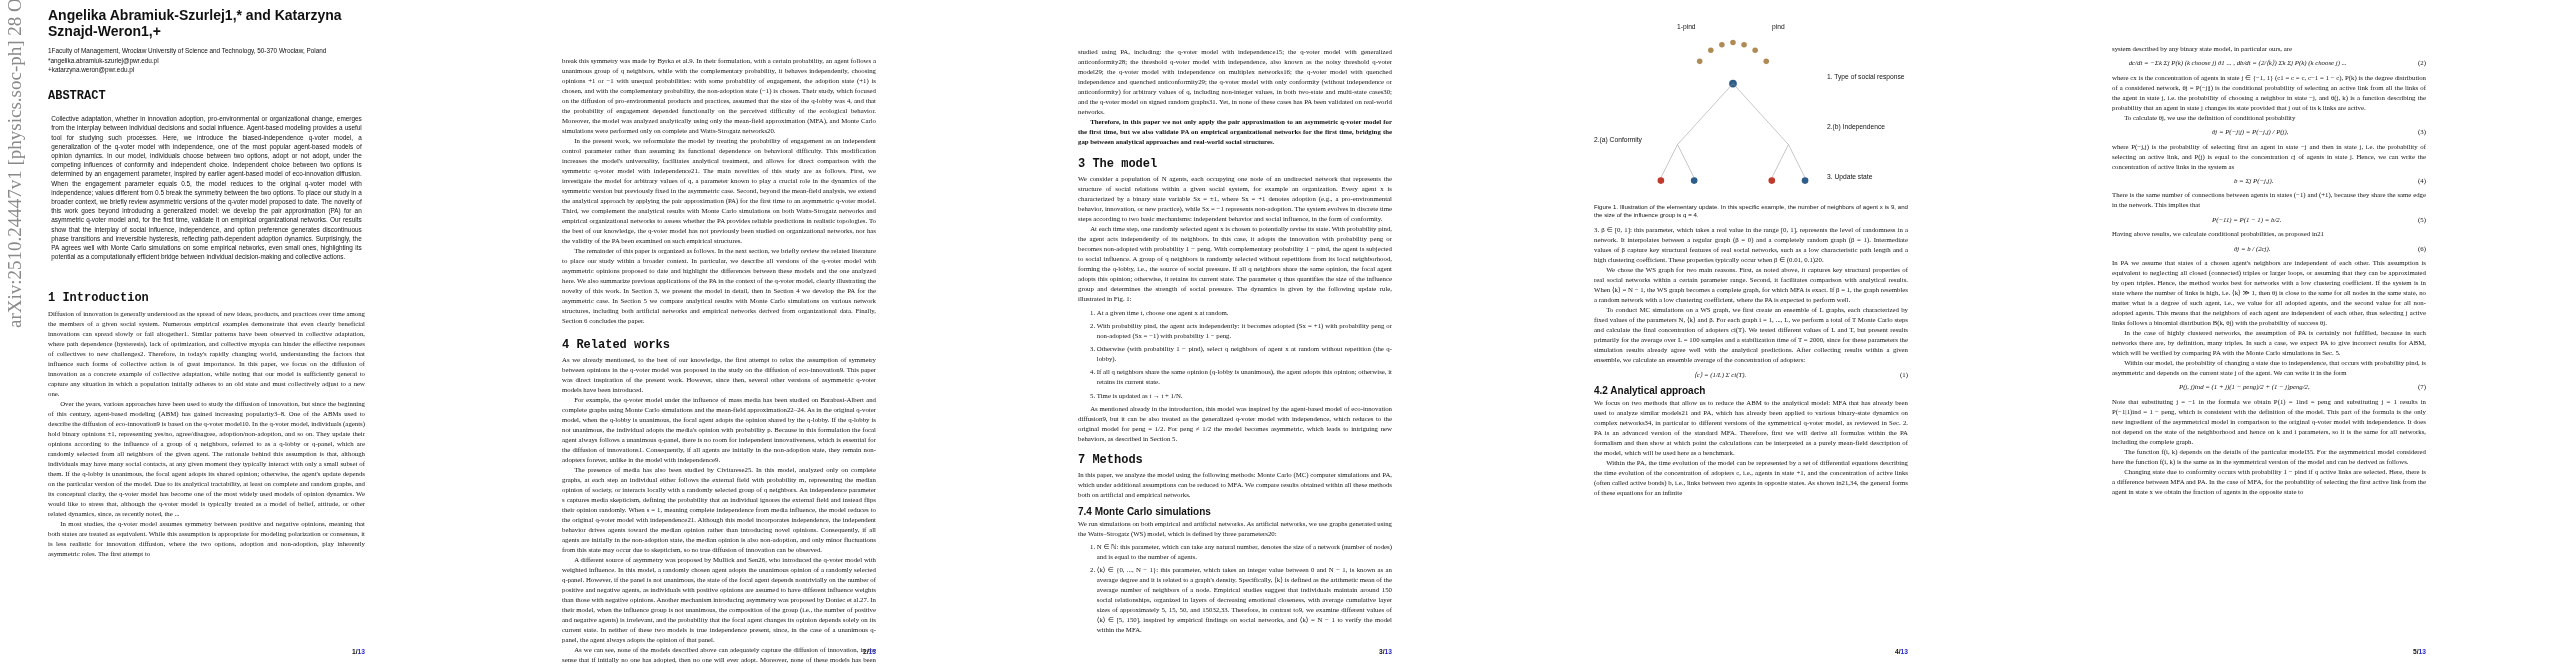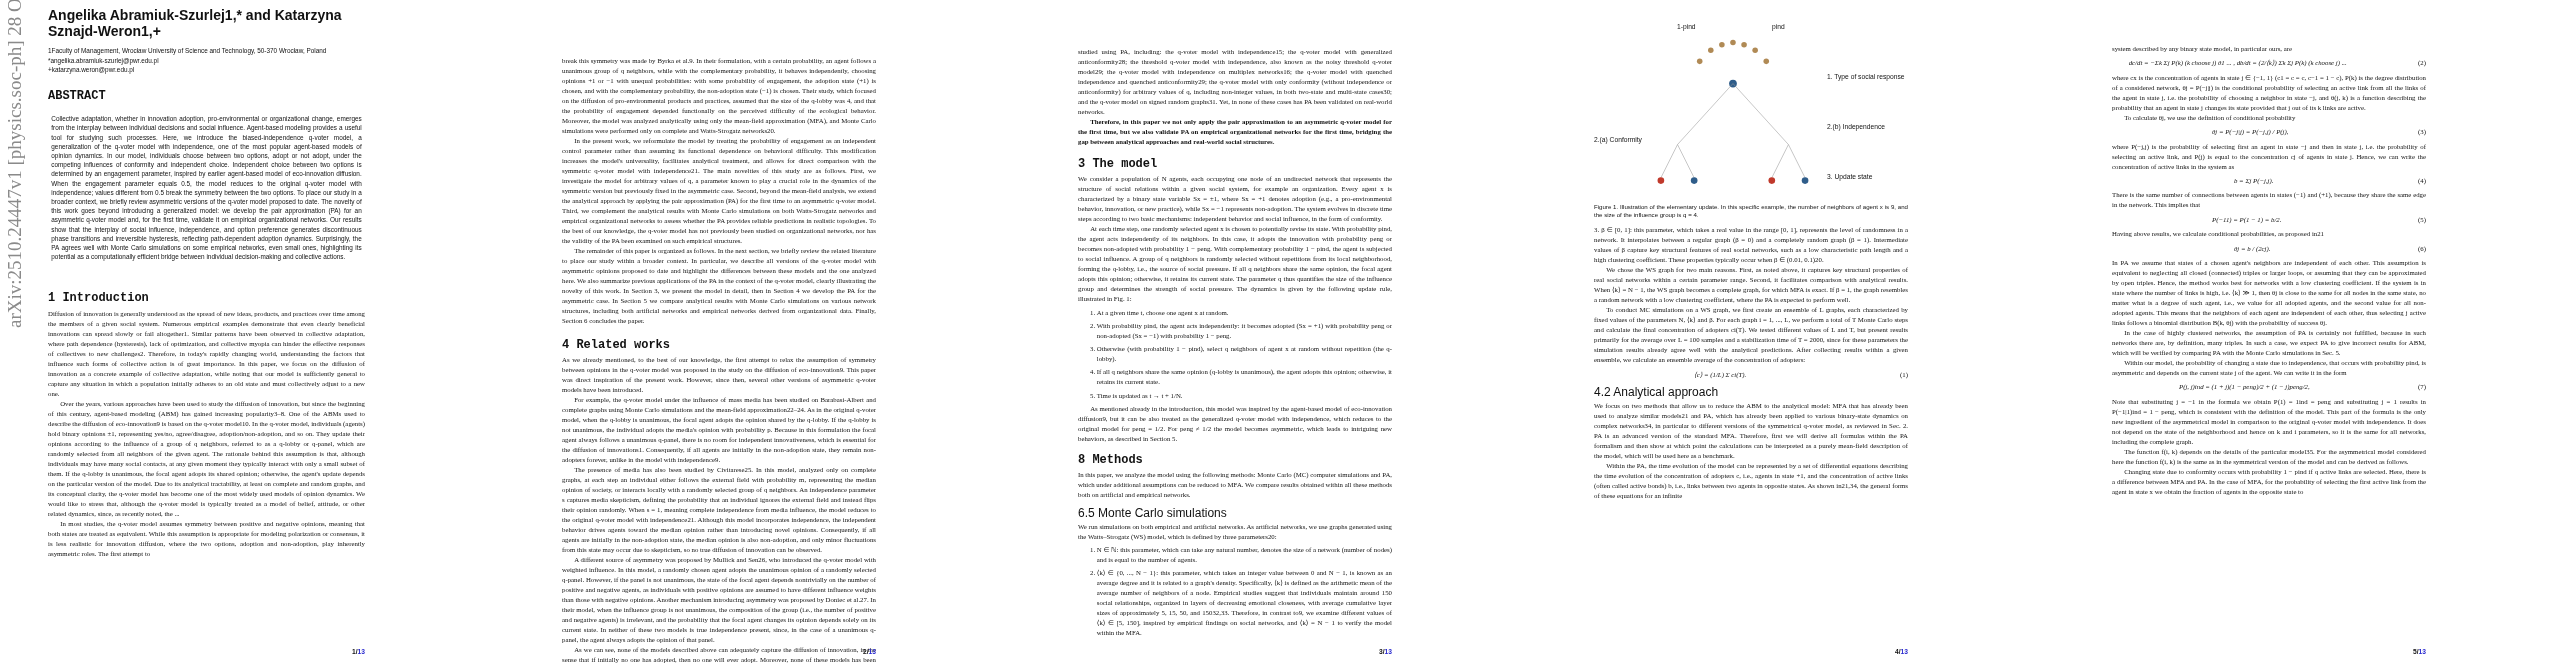--- a/index.html
+++ b/index.html
@@ -3,21 +3,21 @@
 <meta charset="utf-8">
 <style>
   html, body { margin:0; padding:0; background:#ffffff; }
   body { width:2576px; height:667px; position:relative; overflow:hidden; font-family:"Liberation Serif", serif; color:#111; }
   .page { position:absolute; top:0; height:667px; background:#fff; }
   .body-text { font-size:6.8px; line-height:10px; text-align:justify; }
   .body-text p { margin:0; text-indent:12.2px; }
   .body-text p.noindent { text-indent:0; }
   .abstract-text { font-family:"Liberation Sans", sans-serif; font-size:6.4px; line-height:9.2px; text-align:justify; }
   .h1 { font-family:Liberation Mono, monospace; font-weight:bold; font-size:12px; margin:7.8px 0 3.3px 0; }
-  .h2 { font-family:"Liberation Sans", sans-serif; font-weight:normal; font-size:12px; margin:5.6px 0 1.7px 0; }
+  .h2 { font-family:"Liberation Sans", sans-serif; font-weight:bold; font-size:10px; margin:5.6px 0 1.7px 0; }
   .title { font-family:"Liberation Sans", sans-serif; font-weight:bold; font-size:14.5px; line-height:21px; }
   .authors { font-family:"Liberation Sans", sans-serif; font-weight:bold; font-size:14px; margin-top:6.7px; }
   .affil { font-family:"Liberation Sans", sans-serif; font-size:6.4px; line-height:9.4px; margin-top:7.8px; }
   .pagenum { position:absolute; bottom:12.2px; font-family:"Liberation Sans", sans-serif; font-weight:bold; font-size:6.7px; }
   .pagenum .tot { color:#2a2acf; }
   .arxiv-stamp { position:absolute; left:4.4px; top:328px; transform:rotate(-90deg); transform-origin:left top; font-family:"Liberation Serif", serif; font-size:19px; color:#8a8a8a; white-space:nowrap; }
   ol.steps { margin:3.3px 0 3.3px 11px; padding-left:7.8px; }
   ol.steps li { margin-bottom:3.3px; }
   .eq { display:flex; justify-content:space-between; align-items:center; margin:4.4px 0; font-style:italic; }
   .eq .num { font-style:normal; }
@@ -76,25 +76,25 @@
     <p>At each time step, one randomly selected agent x is chosen to potentially revise its state. With probability pind, the agent acts independently of its neighbors. In this case, it adopts the innovation with probability peng or becomes non-adopted with probability 1 − peng. With complementary probability 1 − pind, the agent is subjected to social influence. A group of q neighbors is randomly selected without repetitions from its local neighborhood, forming the q-lobby, i.e., the source of social pressure. If all q neighbors share the same opinion, the focal agent adopts this opinion; otherwise, it retains its current state. The parameter q thus quantifies the size of the influence group and determines the strength of social pressure. The dynamics is given by the following update rule, illustrated in Fig. 1:</p>
     <ol class="steps">
       <li>At a given time t, choose one agent x at random.</li>
       <li>With probability pind, the agent acts independently: it becomes adopted (Sx = +1) with probability peng or non-adopted (Sx = −1) with probability 1 − peng.</li>
       <li>Otherwise (with probability 1 − pind), select q neighbors of agent x at random without repetition (the q-lobby).</li>
       <li>If all q neighbors share the same opinion (q-lobby is unanimous), the agent adopts this opinion; otherwise, it retains its current state.</li>
       <li>Time is updated as t → t + 1/N.</li>
     </ol>
     <p>As mentioned already in the introduction, this model was inspired by the agent-based model of eco-innovation diffusion9, but it can be also treated as the generalized q-voter model with independence, which reduces to the original model for peng = 1/2. For peng ≠ 1/2 the model becomes asymmetric, which leads to intriguing new behaviors, as described in Section 5.</p>
   </div>
-  <div class="h1" style="margin-top:9px;">8  Methods</div>
+  <div class="h1" style="margin-top:9px;">7  Methods</div>
   <div class="body-text">
     <p class="noindent">In this paper, we analyze the model using the following methods: Monte Carlo (MC) computer simulations and PA, which under additional assumptions can be reduced to MFA. We compare results obtained within all these methods both on artificial and empirical networks.</p>
   </div>
-  <div class="h2">6.5  Monte Carlo simulations</div>
+  <div class="h2">7.4  Monte Carlo simulations</div>
   <div class="body-text">
     <p class="noindent">We run simulations on both empirical and artificial networks. As artificial networks, we use graphs generated using the Watts–Strogatz (WS) model, which is defined by three parameters20:</p>
     <ol class="steps">
       <li>N ∈ ℕ: this parameter, which can take any natural number, denotes the size of a network (number of nodes) and is equal to the number of agents.</li>
       <li>⟨k⟩ ∈ {0, ..., N − 1}: this parameter, which takes an integer value between 0 and N − 1, is known as an average degree and it is related to a graph's density. Specifically, ⟨k⟩ is defined as the arithmetic mean of the average number of neighbors of a node. Empirical studies suggest that individuals maintain around 150 social relationships, organized in layers of decreasing emotional closeness, with average cumulative layer sizes of approximately 5, 15, 50, and 15032,33. Therefore, in contrast to9, we examine different values of ⟨k⟩ ∈ [5, 150], inspired by empirical findings on social networks, and ⟨k⟩ = N − 1 to verify the model within the MFA.</li>
     </ol>
   </div>
   <div class="pagenum" style="right:0;"><span>3</span>/<span class="tot">13</span></div>
 </div>
 

